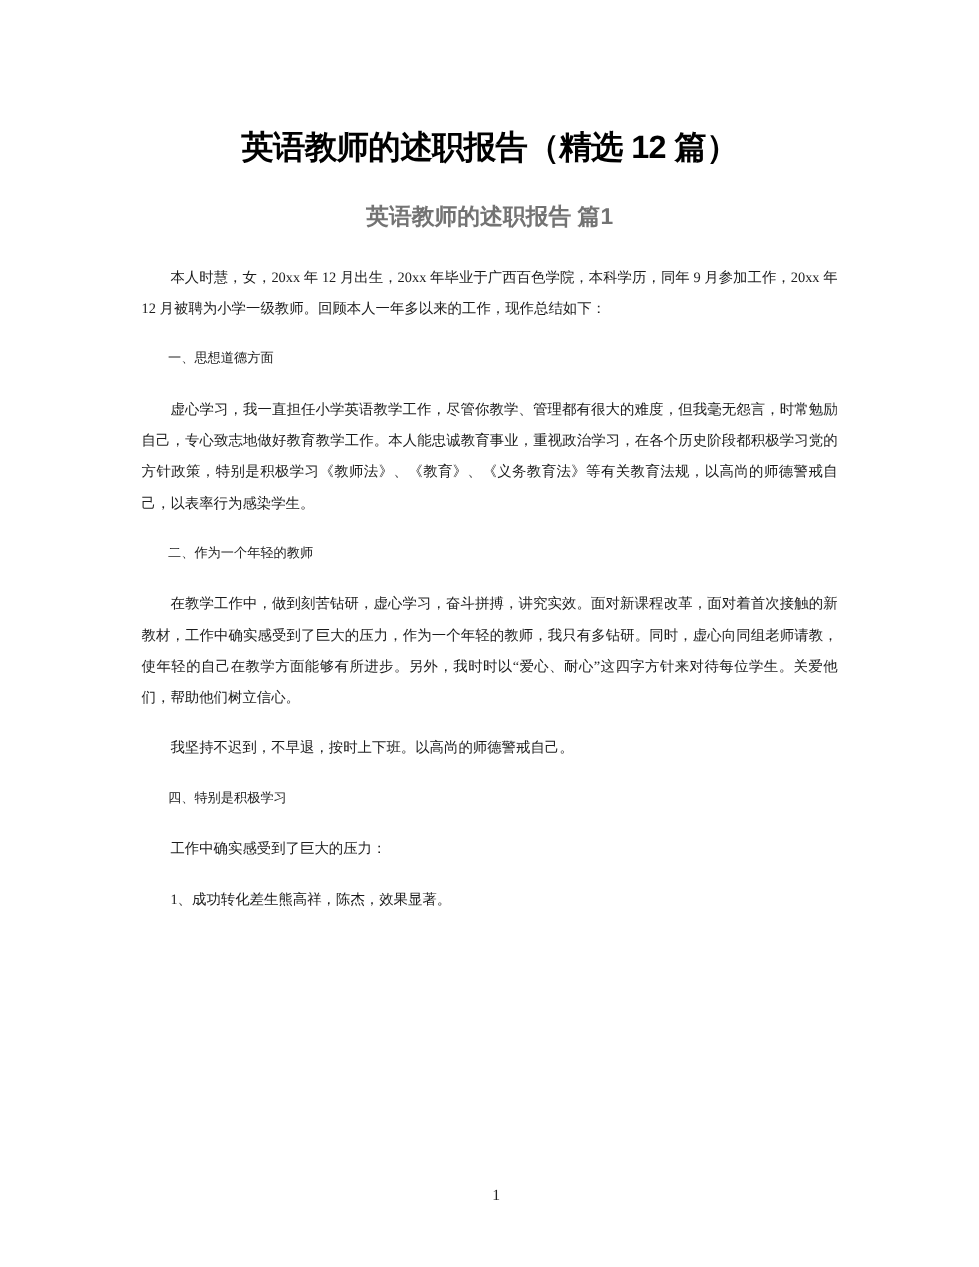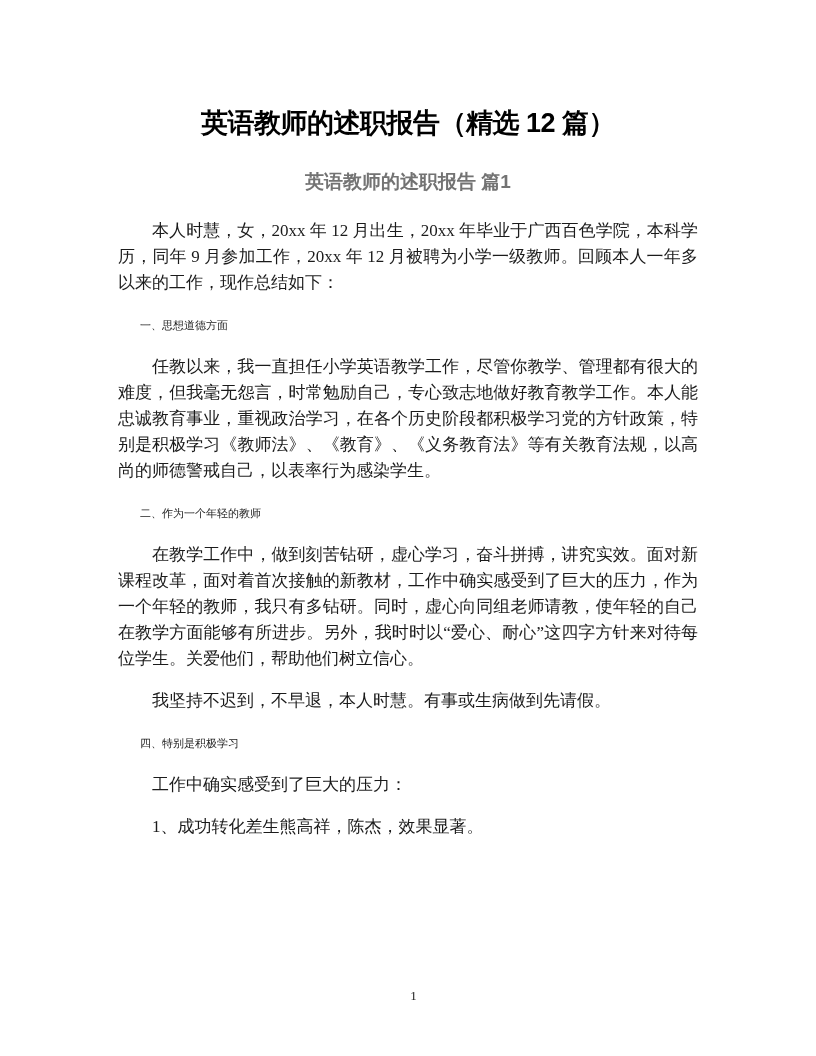--- a/index.html
+++ b/index.html
@@ -36,21 +36,21 @@
     .doc-subtitle {
       font-family: "Liberation Sans", "DejaVu Sans", sans-serif;
       font-size: 19px;
       font-weight: 700;
       line-height: 26px;
       text-align: center;
       color: #737373;
       margin: 0 0 23px 0;
     }
     .para {
-      font-size: 17px;
+      font-size: 12px;
       line-height: 26px;
       text-align: justify;
       text-indent: 2em;
       margin: 0 0 16px 0;
     }
     .heading {
       font-size: 11px;
       line-height: 26px;
       text-indent: 2em;
       margin: 0 0 16px 0;
@@ -73,28 +73,28 @@
   <div class="content">
 
     <h1 class="doc-title">英语教师的述职报告（精选 12 篇）</h1>
 
     <h2 class="doc-subtitle">英语教师的述职报告 篇1</h2>
 
     <p class="para">本人时慧，女，20xx 年 12 月出生，20xx 年毕业于广西百色学院，本科学历，同年 9 月参加工作，20xx 年 12 月被聘为小学一级教师。回顾本人一年多以来的工作，现作总结如下：</p>
 
     <p class="heading">一、思想道德方面</p>
 
-    <p class="para">任教以来，我一直担任小学英语教学工作，尽管你教学、管理都有很大的难度，但我毫无怨言，时常勉励自己，专心致志地做好教育教学工作。本人能忠诚教育事业，重视政治学习，在各个历史阶段都积极学习党的方针政策，特别是积极学习《教师法》、《教育》、《义务教育法》等有关教育法规，以高尚的师德警戒自己，以表率行为感染学生。</p>
+    <p class="para">虚心学习，我一直担任小学英语教学工作，尽管你教学、管理都有很大的难度，但我毫无怨言，时常勉励自己，专心致志地做好教育教学工作。本人能忠诚教育事业，重视政治学习，在各个历史阶段都积极学习党的方针政策，特别是积极学习《教师法》、《教育》、《义务教育法》等有关教育法规，以高尚的师德警戒自己，以表率行为感染学生。</p>
 
     <p class="heading">二、作为一个年轻的教师</p>
 
     <p class="para">在教学工作中，做到刻苦钻研，虚心学习，奋斗拼搏，讲究实效。面对新课程改革，面对着首次接触的新教材，工作中确实感受到了巨大的压力，作为一个年轻的教师，我只有多钻研。同时，虚心向同组老师请教，使年轻的自己在教学方面能够有所进步。另外，我时时以“爱心、耐心”这四字方针来对待每位学生。关爱他们，帮助他们树立信心。</p>
 
 
-    <p class="para">我坚持不迟到，不早退，本人时慧。有事或生病做到先请假。</p>
+    <p class="para">我坚持不迟到，不早退，按时上下班。以高尚的师德警戒自己。</p>
 
     <p class="heading">四、特别是积极学习</p>
 
     <p class="para">工作中确实感受到了巨大的压力：</p>
 
     <p class="para">1、成功转化差生熊高祥，陈杰，效果显著。</p>
 
   </div>
 
   <div class="page-number">1</div>

